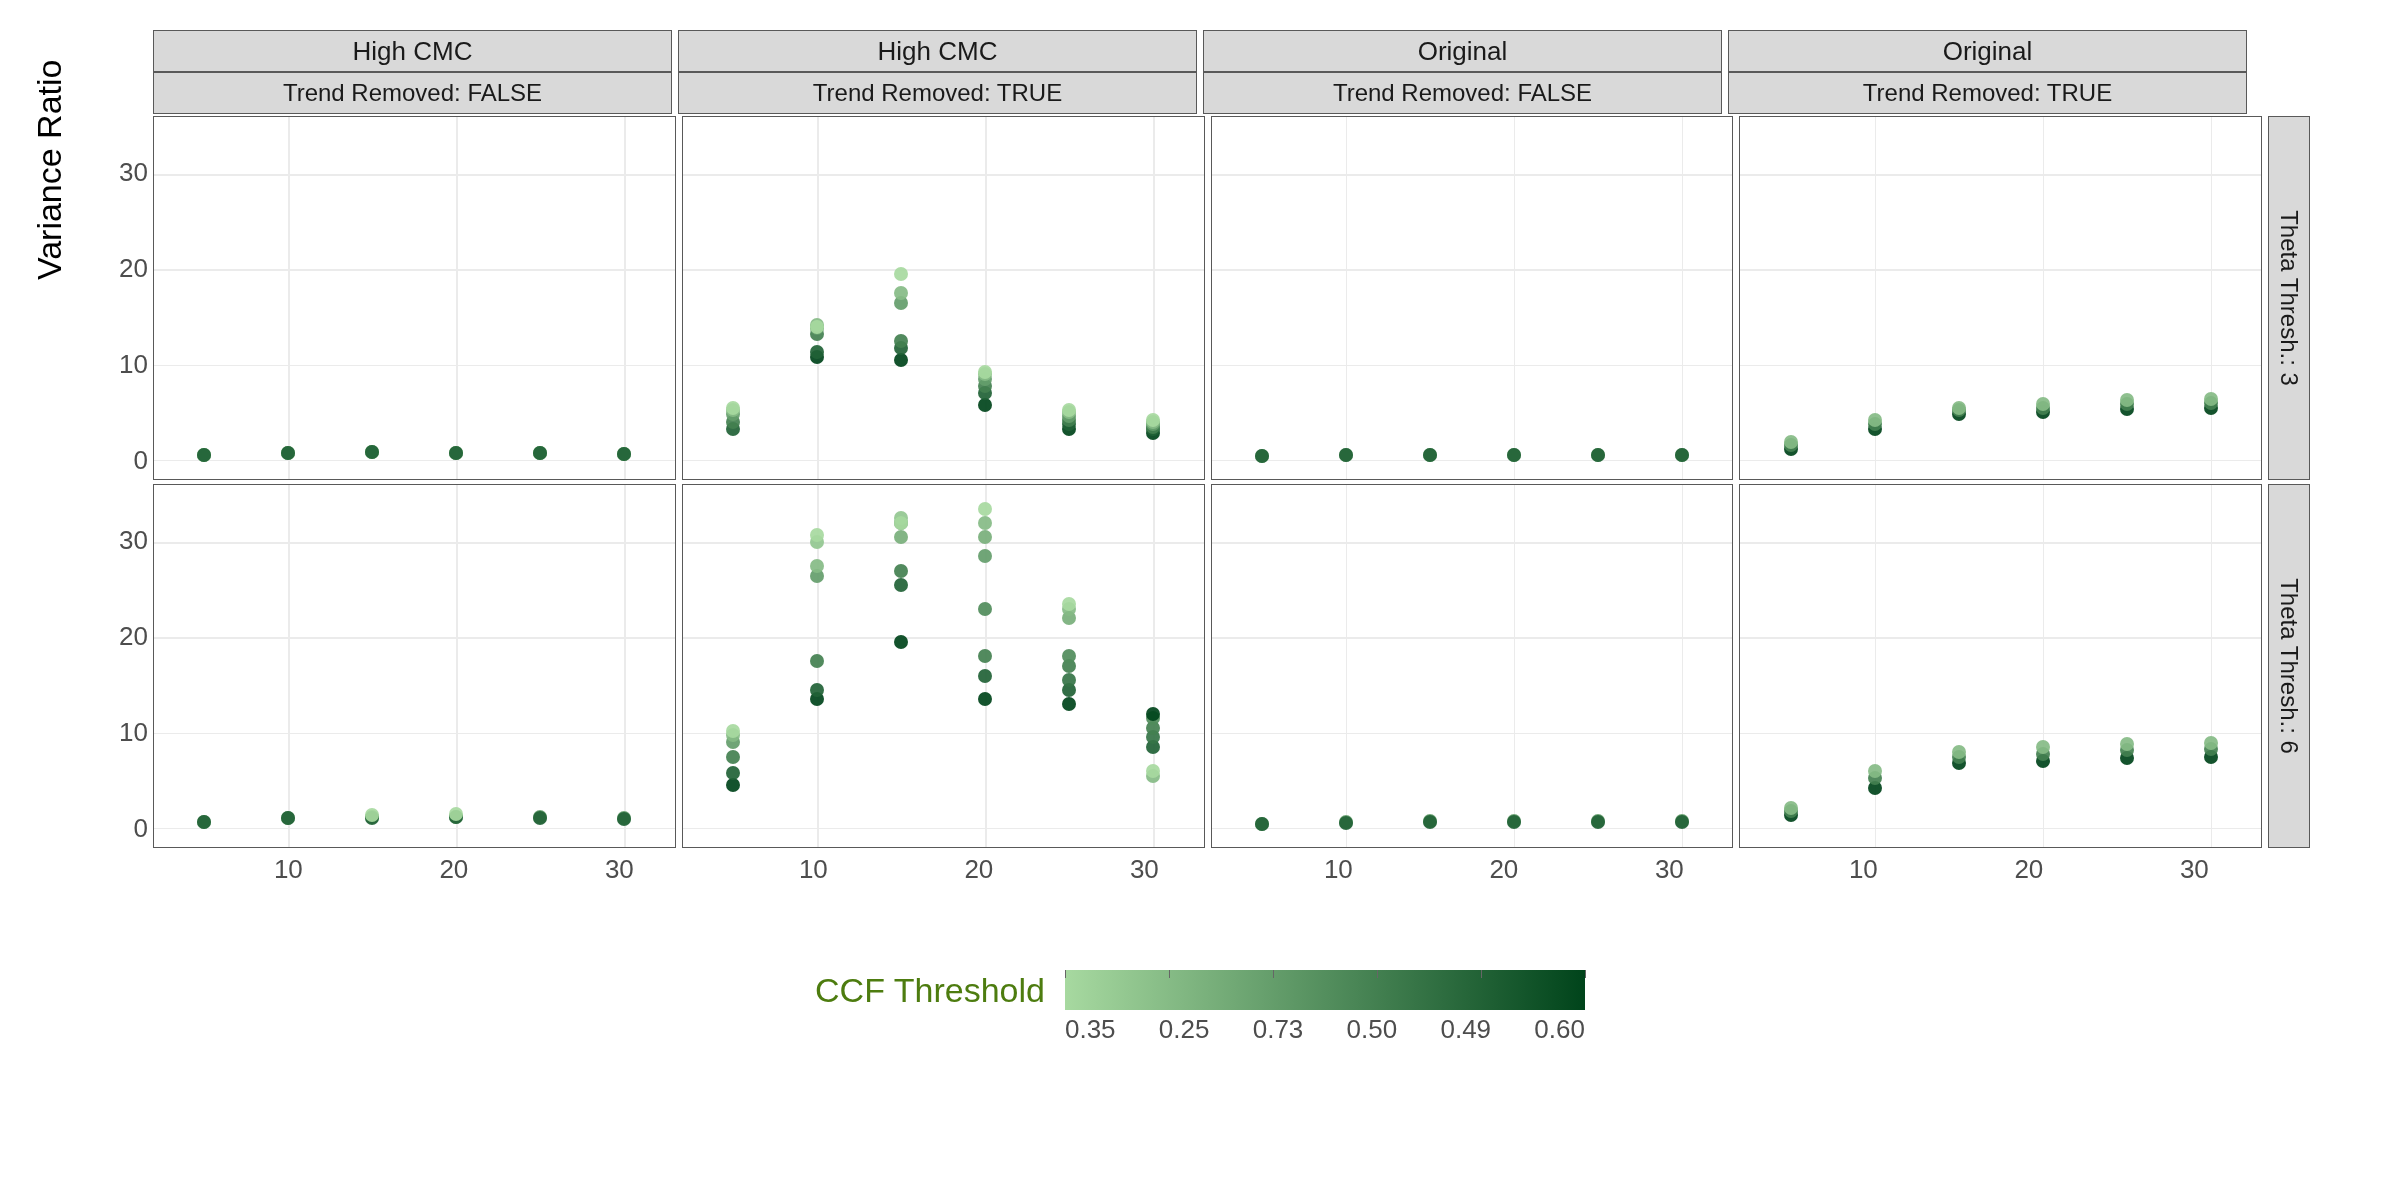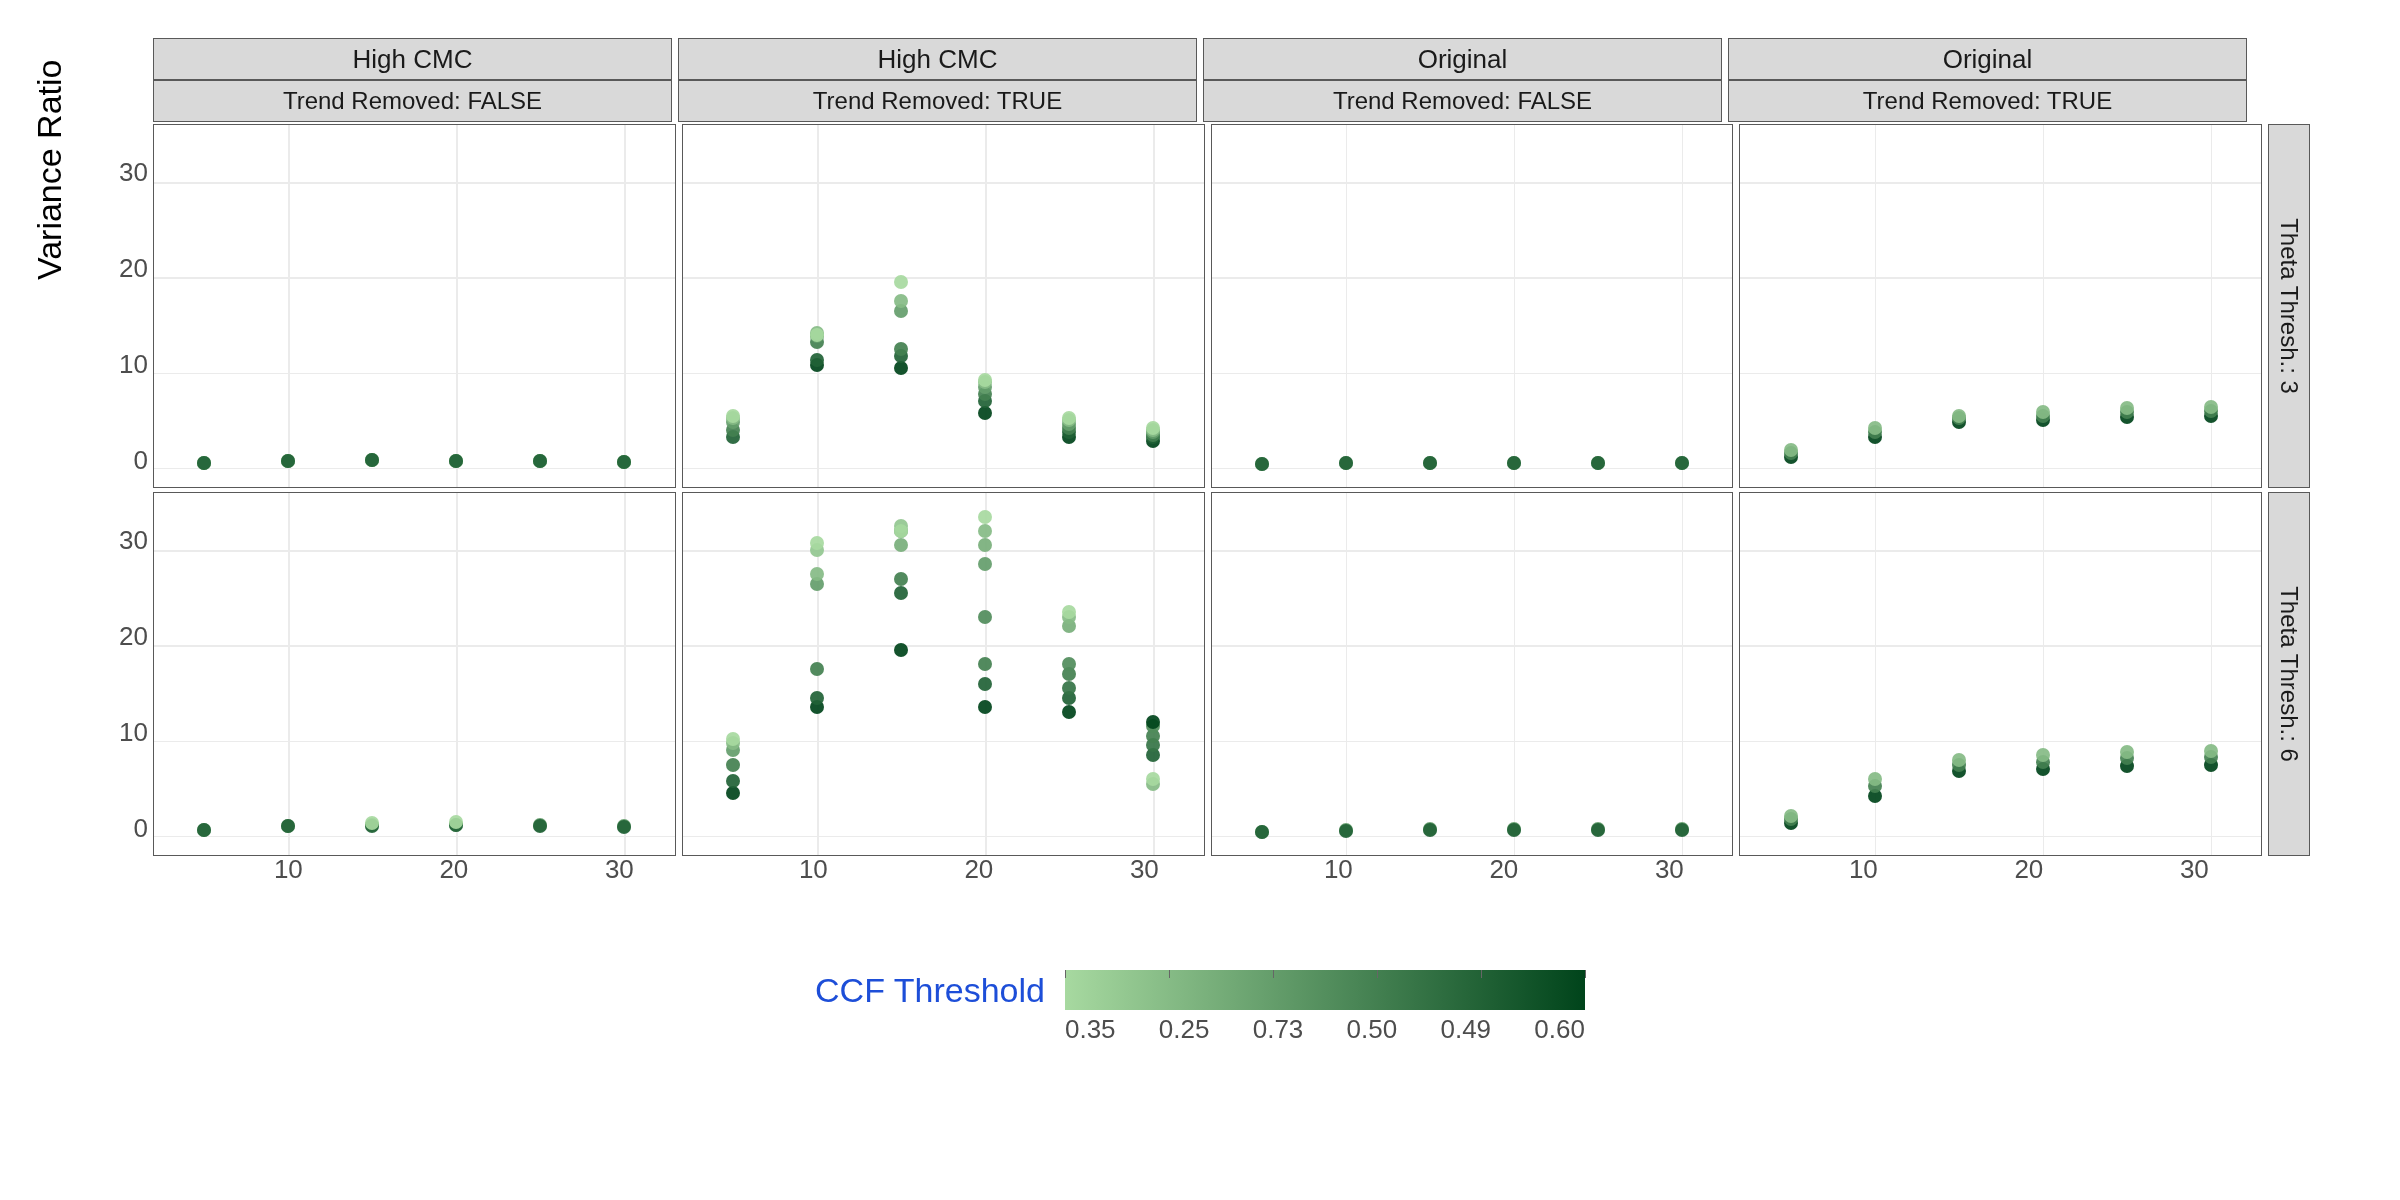--- a/index.html
+++ b/index.html
@@ -30,21 +30,21 @@
     left: 0;
     right: 0;
     top: 870px;
     text-align: center;
     font-size: 34px;
     color: #000;
   }
   .grid {
     position: absolute;
     left: 130px;
-    top: 18px;
+    top: 10px;
     width: 2160px;
     height: 820px;
     display: flex;
     flex-direction: column;
   }
   .header-rows {
     display: flex;
     flex-direction: column;
   }
   .header-row {
@@ -130,21 +130,21 @@
     position: absolute;
     left: 0; right: 0;
     top: 950px;
     display: flex;
     align-items: center;
     justify-content: center;
     gap: 20px;
   }
   .legend-title {
     font-size: 34px;
-    color: #1d4ed8;
+    color: #4d7c0f;
   }
   .legend-bar-wrap { position: relative; }
   .legend-bar {
     width: 520px;
     height: 40px;
     border: none;
   }
   .legend-ticks {
     position: absolute;
     left: 0; right: 0;

